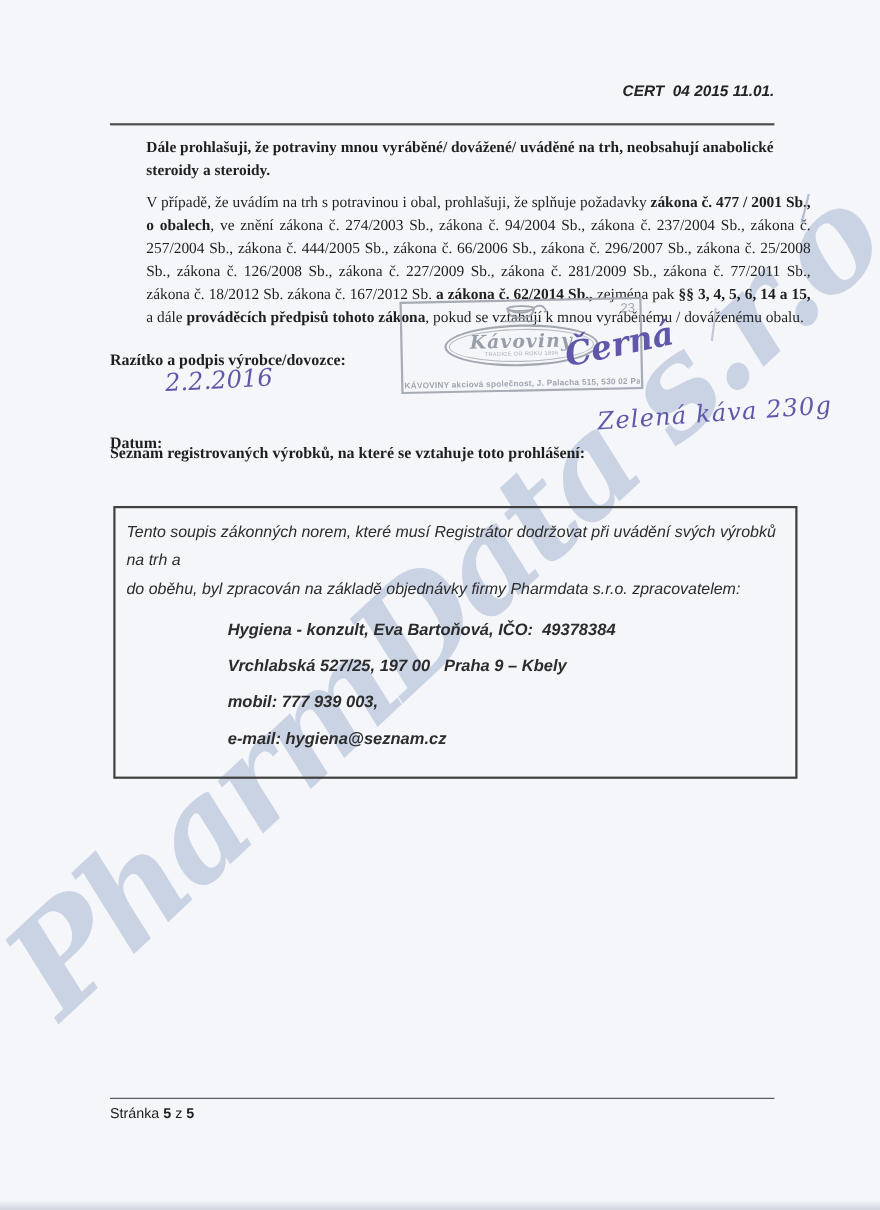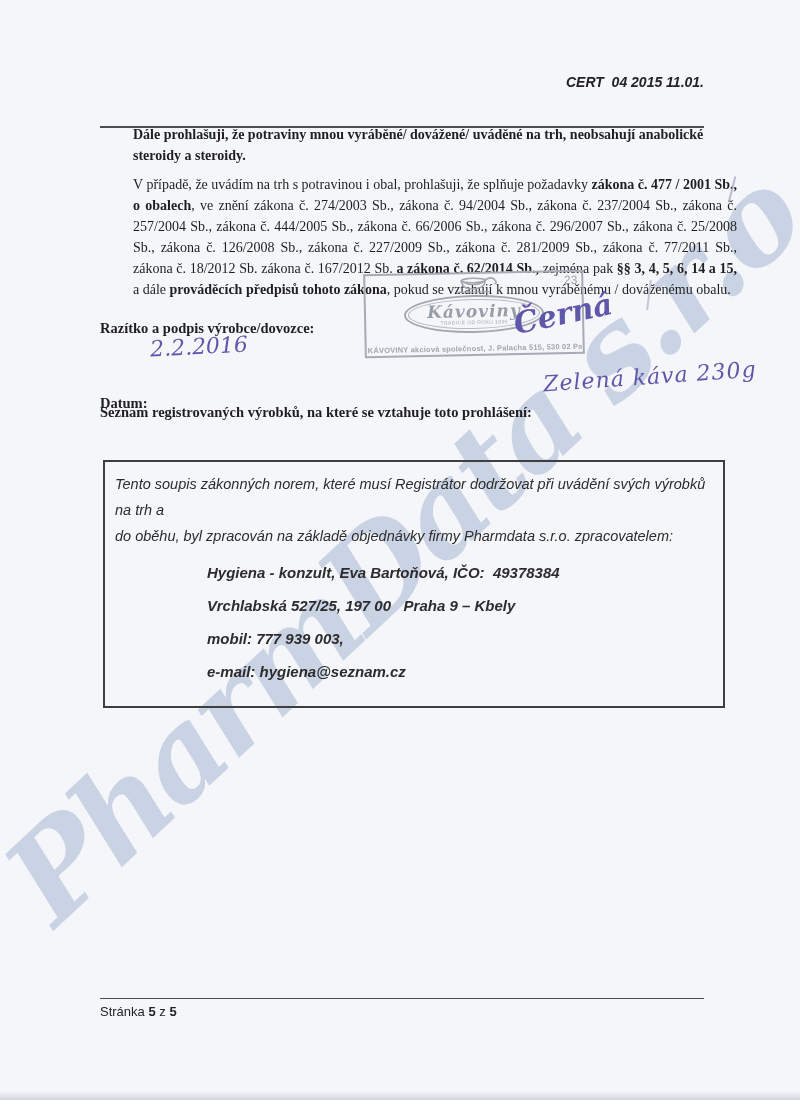--- a/index.html
+++ b/index.html
@@ -18,21 +18,21 @@
     position:absolute; left:415px; top:535px; z-index:1;
     transform:translate(-50%,-50%) rotate(-43deg);
     font-family:"DejaVu Serif", serif; font-style:italic; font-weight:bold;
     font-size:122px; letter-spacing:-5px; white-space:nowrap;
     color:#c6d0e2; opacity:.9; pointer-events:none;
   }
   .content{position:absolute; left:100px; top:0; width:604px; z-index:2;}
   
   .header-row{
     position:absolute; left:0; top:58px; width:100%;
-    border-bottom:2px solid #4c4c4c; text-align:right; padding-bottom:20px;
+    border-bottom:2px solid #4c4c4c; text-align:right; padding-bottom:6px;
     font-family:"Liberation Sans", sans-serif; font-style:italic; font-weight:bold;
     font-size:14px; color:#232323; white-space:pre;
   }
   
   .para{position:absolute; left:0; width:604px; font-size:14px; line-height:21px;margin-left:33px;}
   .para-declaration{top:124px; font-weight:bold; text-align:left;}
   .para-packaging{top:174px; text-align:justify;}
   .b{font-weight:bold;}
   
   .label-bold{position:absolute; left:0; font-weight:bold; font-size:14.5px;}

